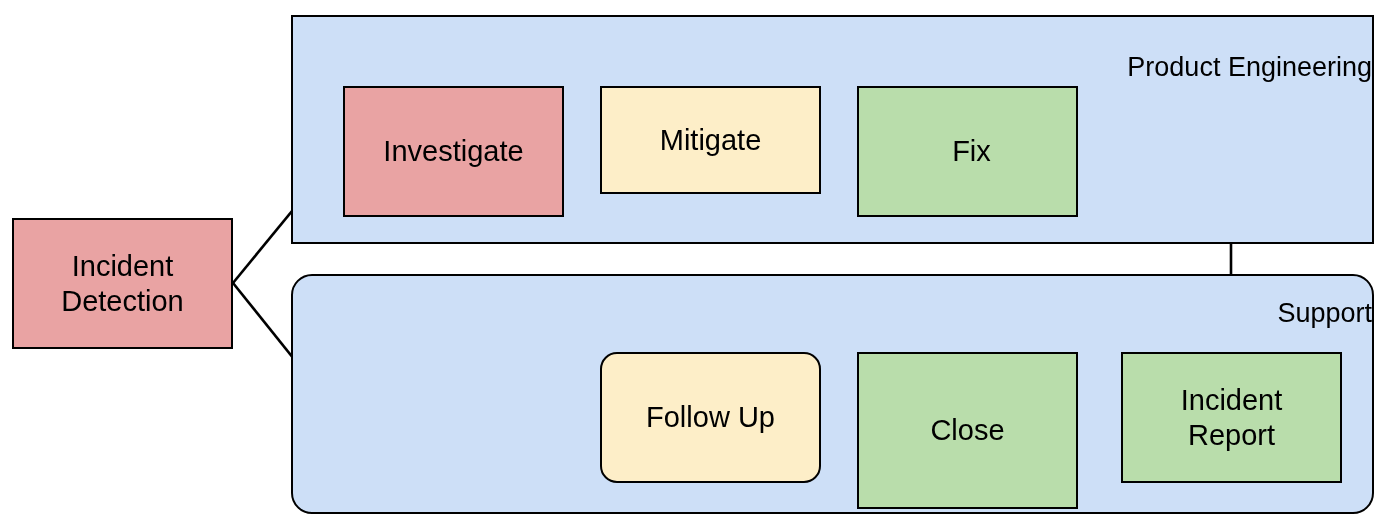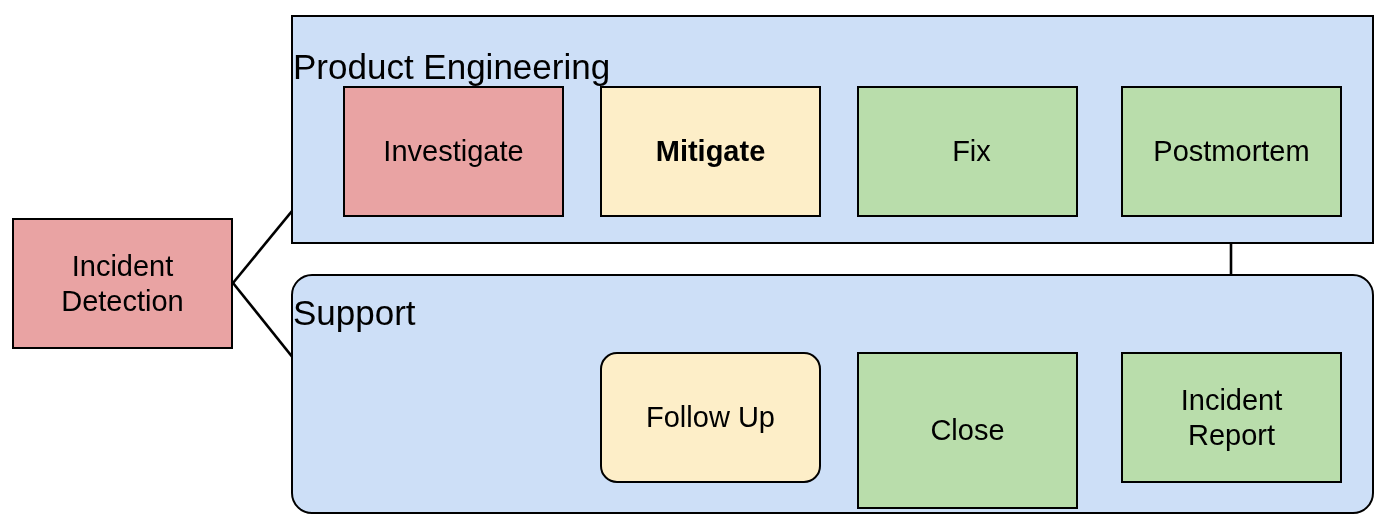--- a/index.html
+++ b/index.html
@@ -24,22 +24,22 @@
     pointer-events: none;
   }
   .group {
     position: absolute;
     background: #cddff7;
     border: 2px solid #000000;
   }
   .group-label {
     position: absolute;
     left: 0; right: 0;
-    text-align: left;
-    font-size: 35px;
+    text-align: right;
+    font-size: 27px;
     line-height: 34px;
     color: #000000;
     white-space: nowrap;
   }
   .node {
     position: absolute;
     border: 2px solid #000000;
     display: flex;
     align-items: center;
     justify-content: center;
@@ -85,28 +85,25 @@
 Detection</span>
   </div>
 
   <div class="group" style="left:291px; top:15px; width:1083px; height:229px;">
     <div class="group-label" style="top:33px;">Product Engineering</div>
   </div>
 
   <div class="node n-red" style="left:343px; top:86px; width:221px; height:131px;">
     <span class="lbl">Investigate</span>
   </div>
-  <div class="node n-yellow" style="left:600px; top:86px; width:221px; height:131px;font-weight:bold;">
+  <div class="node n-yellow" style="left:600px; top:86px; width:221px; height:108px;">
     <span class="lbl">Mitigate</span>
   </div>
   <div class="node n-green" style="left:857px; top:86px; width:221px; height:131px;padding-left:8px;">
     <span class="lbl">Fix</span>
-  </div>
-  <div class="node n-green" style="left:1121px; top:86px; width:221px; height:131px;">
-    <span class="lbl">Postmortem</span>
   </div>
 
   <div class="group" style="left:291px; top:274px; width:1083px; height:240px;border-radius:21px;">
     <div class="group-label" style="top:20px;">Support</div>
   </div>
 
   <div class="node n-yellow" style="left:600px; top:352px; width:221px; height:131px;border-radius:17px;">
     <span class="lbl">Follow Up</span>
   </div>
   <div class="node n-green" style="left:857px; top:352px; width:221px; height:157px;">

